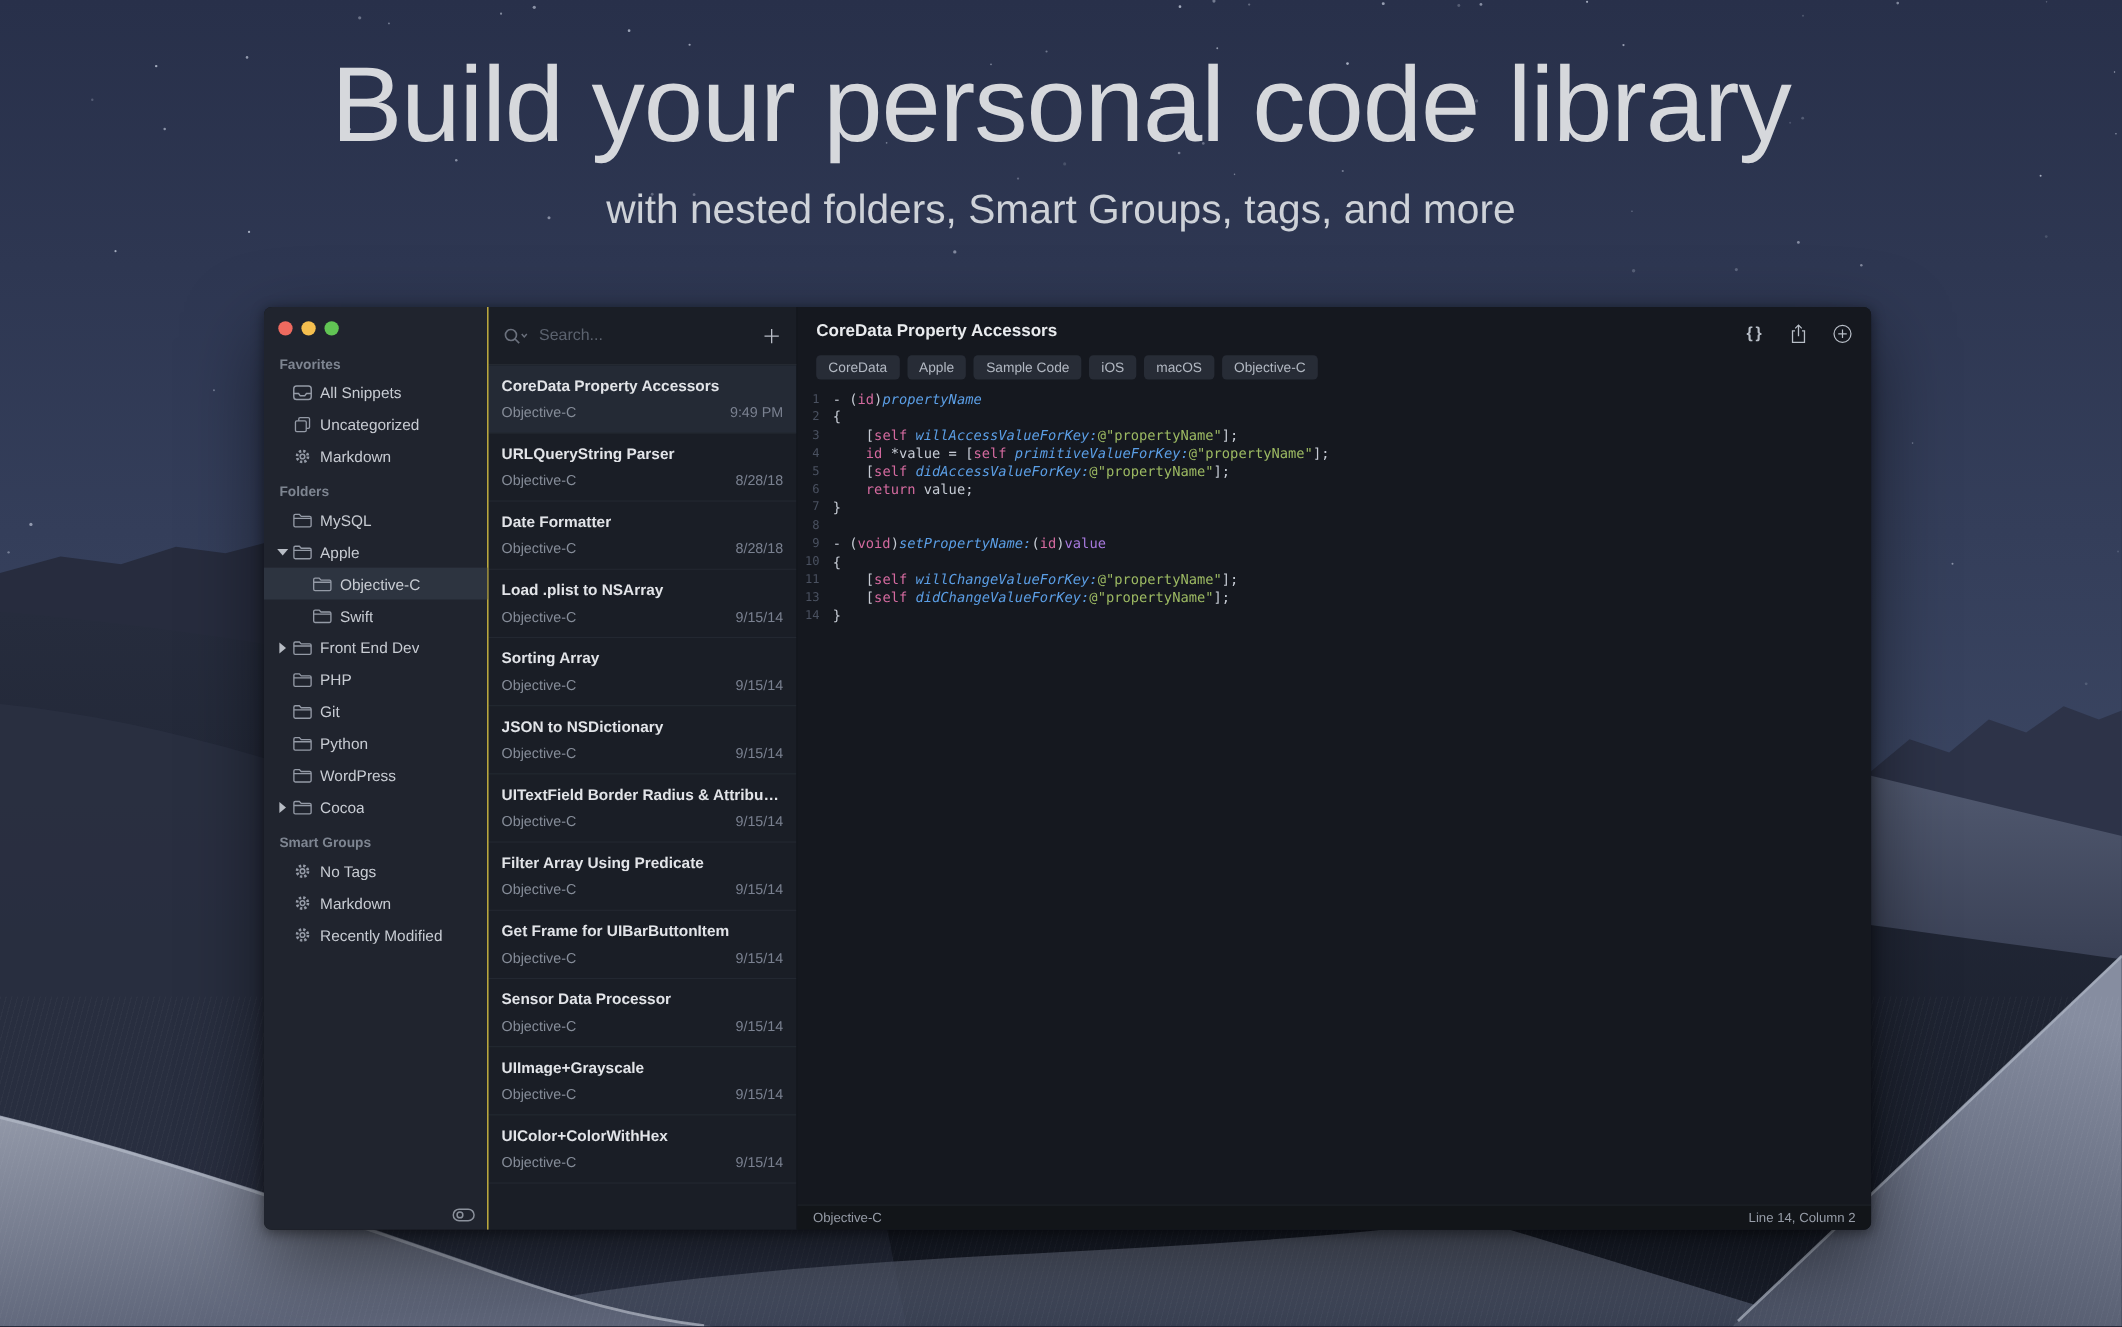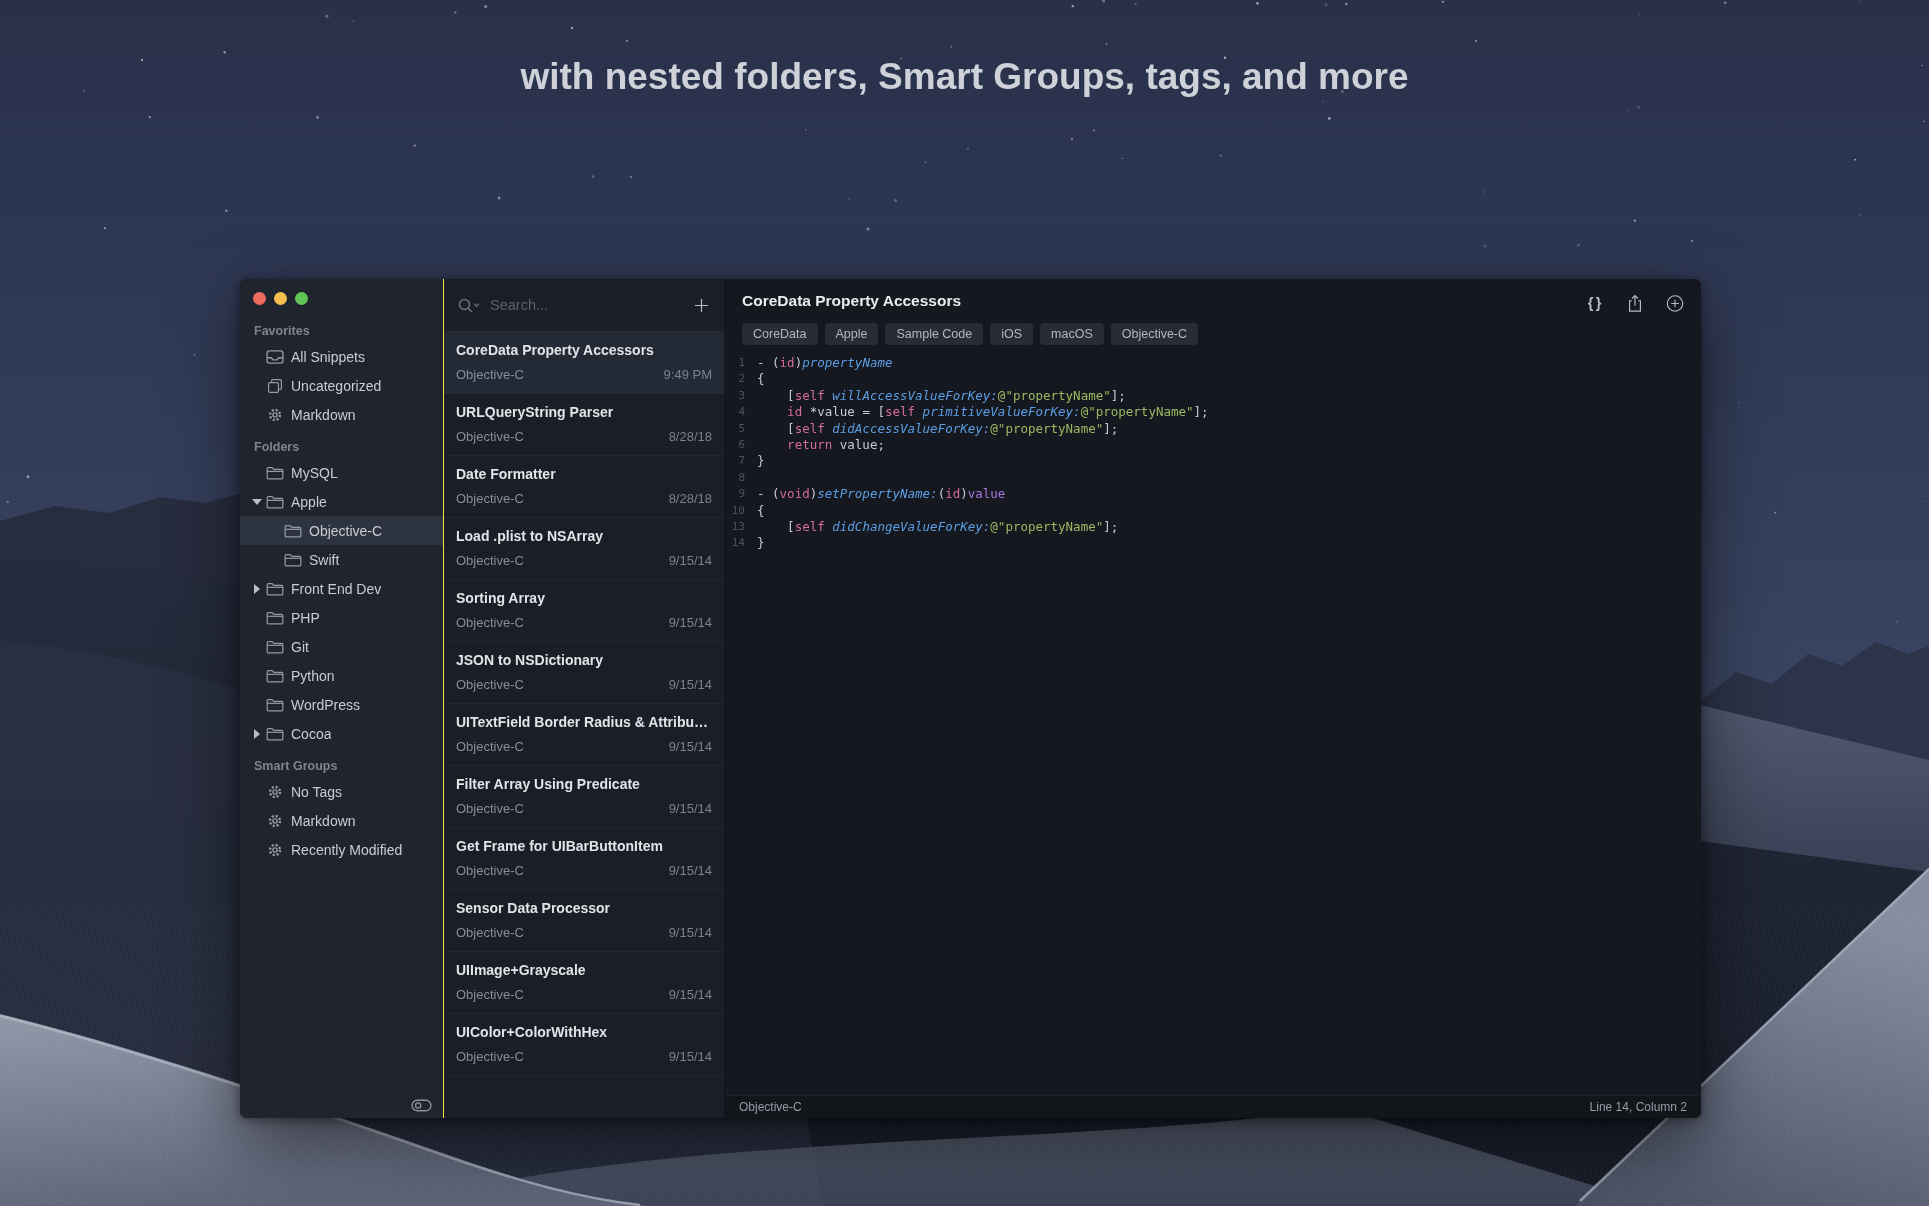--- a/index.html
+++ b/index.html
@@ -12,21 +12,21 @@
   }
   .wallpaper{ position:absolute; inset:0; display:block; }
   .dune-texture{
     position:absolute; left:0; right:0; bottom:0; height:300px; pointer-events:none;
     background:repeating-linear-gradient(105deg, rgba(255,255,255,.028) 0 1px, transparent 1px 5px);
   }
 
   
   .hero{ position:absolute; top:38px; left:0; right:0; text-align:center; }
   .hero h1{ margin:0; font-size:97px; font-weight:500; letter-spacing:-1px; color:#d6d8dc; line-height:1.18; }
-  .hero p{ margin:18px 0 0; font-size:37px; font-weight:700; color:#ced2d8; }
+  .hero p{ margin:18px 0 0; font-size:37px; font-weight:400; color:#ced2d8; }
 
   
   .window{
     position:absolute; left:240px; top:279px; width:1461px; height:839px;
     border-radius:7px; overflow:hidden; display:flex;
     box-shadow:0 28px 70px rgba(0,0,0,.5), 0 2px 12px rgba(0,0,0,.45);
     background:#15181f;
   }
 
   
@@ -240,20 +240,21 @@
 
     <path fill="url(#brightB)" d="M1575 1206 L1929 868 L1929 1206 Z"></path>
     <path stroke="#a9b0bf" stroke-width="2.5" opacity="0.8" fill="none" d="M1580 1201 L1929 869"></path>
 
     <path fill="url(#brightL)" d="M0 1014 C130 1046 280 1096 440 1152 C530 1184 590 1200 650 1206 L0 1206 Z"></path>
     <path stroke="#b2b8c6" stroke-width="2.5" opacity="0.75" fill="none" d="M0 1016 C130 1048 280 1098 440 1154 C520 1182 580 1198 640 1205"></path>
   </svg>
   <div class="dune-texture"></div>
 
   <div class="hero">
+    <h1>Build your personal code library</h1>
     <p>with nested folders, Smart Groups, tags, and more</p>
   </div>
 
   <div class="window">
 
     <aside class="sidebar">
       <div class="traffic">
         <span class="dot red"></span>
         <span class="dot yellow"></span>
         <span class="dot green"></span>
@@ -572,20 +573,21 @@
           <div class="cl"><span class="ln">1</span><span><span class="tk-p">- (</span><span class="tk-k">id</span><span class="tk-p">)</span><span class="tk-m">propertyName</span></span></div>
           <div class="cl"><span class="ln">2</span><span><span class="tk-p">{</span></span></div>
           <div class="cl"><span class="ln">3</span><span><span class="tk-p">    [</span><span class="tk-k">self</span><span class="tk-p"> </span><span class="tk-m">willAccessValueForKey:</span><span class="tk-s">@"propertyName"</span><span class="tk-p">];</span></span></div>
           <div class="cl"><span class="ln">4</span><span><span class="tk-p">    </span><span class="tk-k">id</span><span class="tk-p"> *value = [</span><span class="tk-k">self</span><span class="tk-p"> </span><span class="tk-m">primitiveValueForKey:</span><span class="tk-s">@"propertyName"</span><span class="tk-p">];</span></span></div>
           <div class="cl"><span class="ln">5</span><span><span class="tk-p">    [</span><span class="tk-k">self</span><span class="tk-p"> </span><span class="tk-m">didAccessValueForKey:</span><span class="tk-s">@"propertyName"</span><span class="tk-p">];</span></span></div>
           <div class="cl"><span class="ln">6</span><span><span class="tk-p">    </span><span class="tk-k">return</span><span class="tk-p"> value;</span></span></div>
           <div class="cl"><span class="ln">7</span><span><span class="tk-p">}</span></span></div>
           <div class="cl"><span class="ln">8</span><span>&nbsp;</span></div>
           <div class="cl"><span class="ln">9</span><span><span class="tk-p">- (</span><span class="tk-k">void</span><span class="tk-p">)</span><span class="tk-m">setPropertyName:</span><span class="tk-p">(</span><span class="tk-k">id</span><span class="tk-p">)</span><span class="tk-v">value</span></span></div>
           <div class="cl"><span class="ln">10</span><span><span class="tk-p">{</span></span></div>
+          <div class="cl"><span class="ln">11</span><span><span class="tk-p">    [</span><span class="tk-k">self</span><span class="tk-p"> </span><span class="tk-m">willChangeValueForKey:</span><span class="tk-s">@"propertyName"</span><span class="tk-p">];</span></span></div>
           <div class="cl"><span class="ln">13</span><span><span class="tk-p">    [</span><span class="tk-k">self</span><span class="tk-p"> </span><span class="tk-m">didChangeValueForKey:</span><span class="tk-s">@"propertyName"</span><span class="tk-p">];</span></span></div>
           <div class="cl"><span class="ln">14</span><span><span class="tk-p">}</span></span></div>
         </div>
 
       <footer class="statusbar">
         <span>Objective-C</span>
         <span>Line 14, Column 2</span>
       </footer>
     </section>
   </div>

